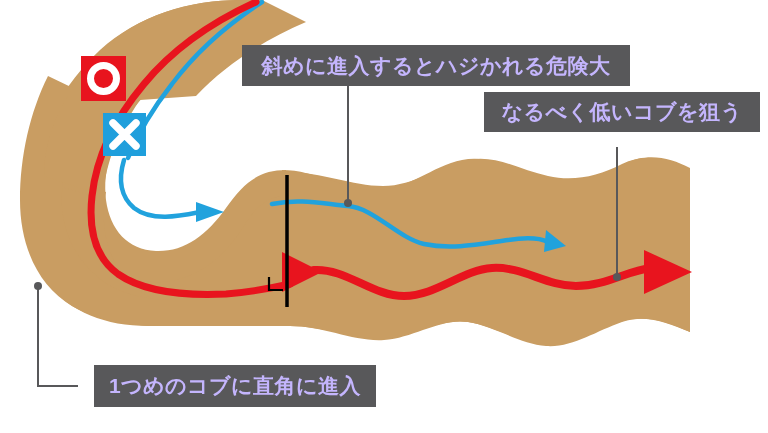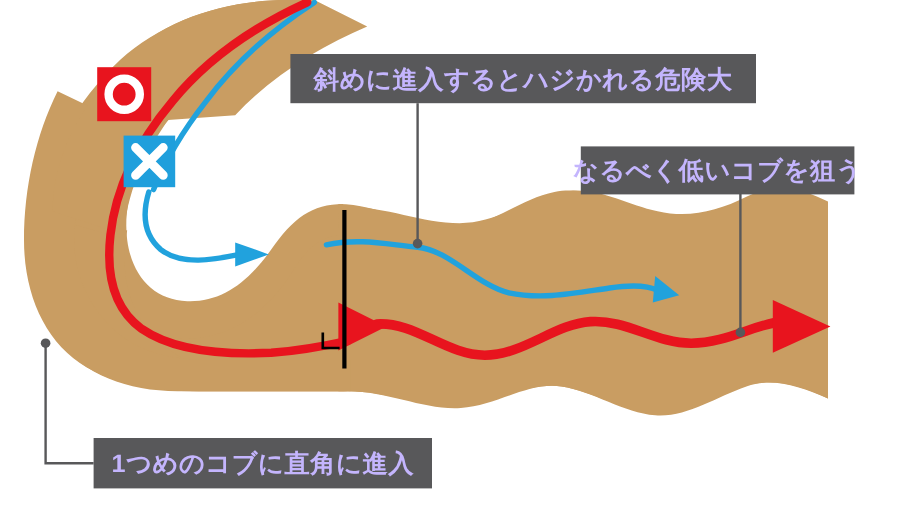--- a/index.html
+++ b/index.html
@@ -183,17 +183,17 @@
 
     <g>
       <rect x="103" y="113" width="43" height="43" fill="#1f9fdc"></rect>
       <path stroke="#ffffff" stroke-width="7.5" stroke-linecap="round" d="M 113,123 L 136,146 M 136,123 L 113,146"></path>
     </g>
 
   </svg>
 
   <div class="callout" id="callout-slant" style="left: 242px; top: 45px; width: 388px; height: 41px;">斜めに進入するとハジかれる危険大</div>
 
-  <div class="callout" id="callout-low" style="left: 484px; top: 122px; width: 228px; height: 40px;">なるべく低いコブを狙う</div>
+  <div class="callout" id="callout-low" style="left: 484px; top: 92px; width: 276px; height: 40px;">なるべく低いコブを狙う</div>
 
-  <div class="callout" id="callout-right" style="left: 78px; top: 365px; width: 282px; height: 42px;">1つめのコブに直角に進入</div>
+  <div class="callout" id="callout-right" style="left: 94px; top: 365px; width: 282px; height: 42px;">1つめのコブに直角に進入</div>
 
 </div>
 
 </body></html>

